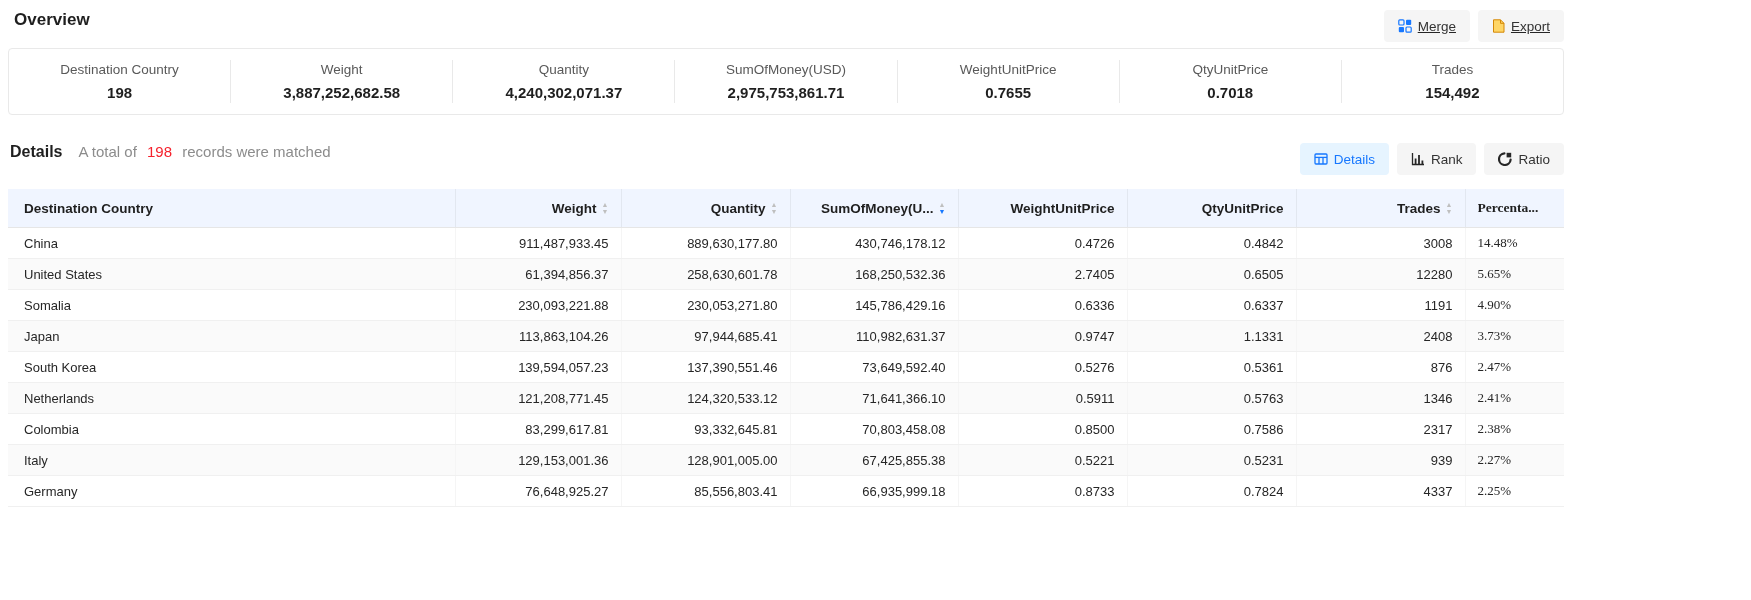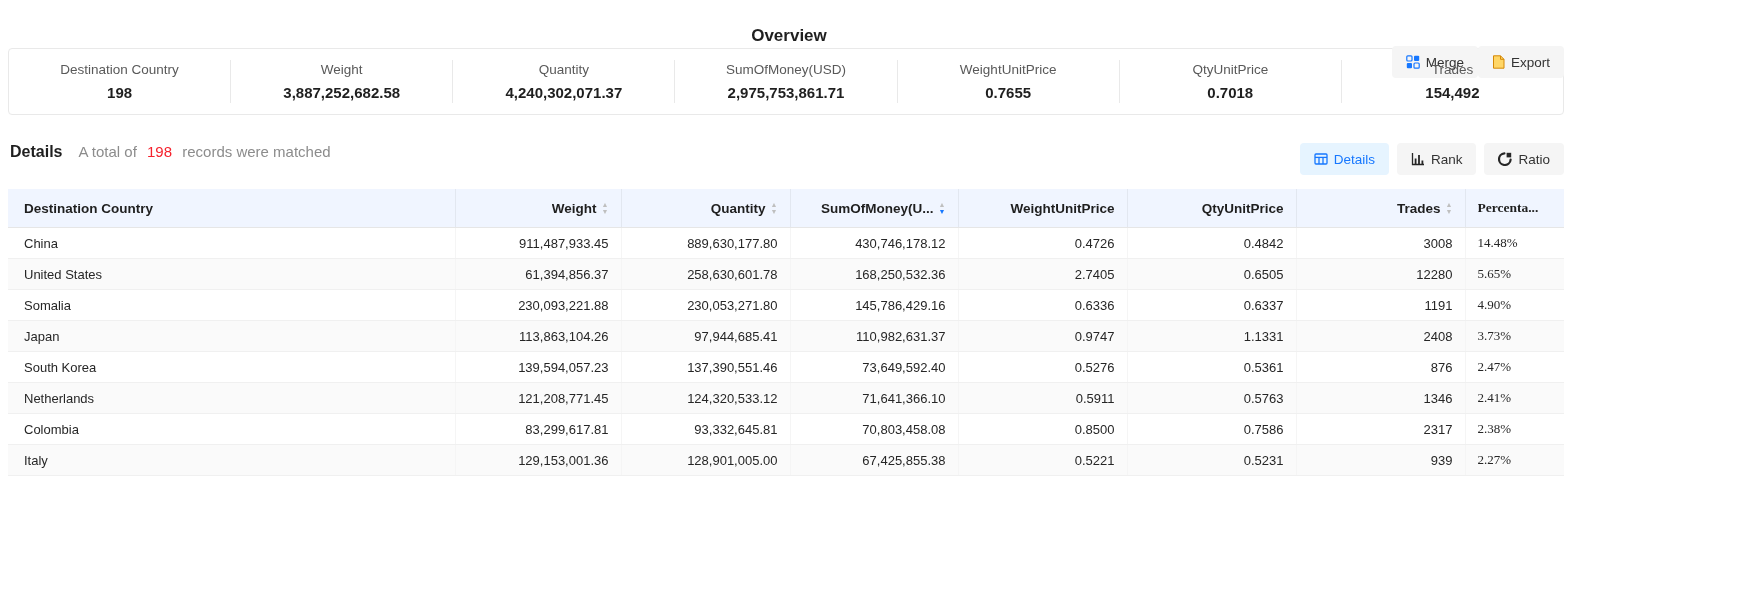--- a/index.html
+++ b/index.html
@@ -7,23 +7,23 @@
   body {
     font-family: "Liberation Sans", sans-serif;
     color: #262626;
     width: 1751px;
     height: 600px;
     overflow: hidden;
   }
   .page { width: 1564px; padding: 0 0 0 8px; }
 
   
-  .top-bar { display: flex; align-items: center; padding-top: 26px; height: 42px; flex-direction: column; }
+  .top-bar { display: flex; align-items: flex-start; padding-top: 10px; height: 42px; }
   .page-title { font-size: 17px; font-weight: 700; margin: 0 0 0 6px; color: #1f1f1f; }
-  .top-actions { margin-left: auto; display: flex; gap: 0; }
+  .top-actions { margin-left: auto; display: flex; gap: 8px; text-decoration: underline; }
 
   .btn {
     display: inline-flex; align-items: center; gap: 6px;
     height: 32px; padding: 0 14px;
     background: #f5f5f5; border: none; border-radius: 4px;
     font-family: "Liberation Sans", sans-serif;
     font-size: 13.5px; color: #333; cursor: pointer; white-space: nowrap;
   }
   .btn .icon { display: inline-flex; align-items: center; }
   .btn.active { background: #e6f4ff; color: #1677ff; }
@@ -311,16 +311,26 @@
         <tr>
           <td class="">Italy</td>
           <td class="num">129,153,001.36</td>
           <td class="num">128,901,005.00</td>
           <td class="num">67,425,855.38</td>
           <td class="num">0.5221</td>
           <td class="num">0.5231</td>
           <td class="num">939</td>
           <td class="">2.27%</td>
         </tr>
+        <tr>
+          <td class="">Germany</td>
+          <td class="num">76,648,925.27</td>
+          <td class="num">85,556,803.41</td>
+          <td class="num">66,935,999.18</td>
+          <td class="num">0.8733</td>
+          <td class="num">0.7824</td>
+          <td class="num">4337</td>
+          <td class="">2.25%</td>
+        </tr>
       </tbody>
   </table>
 
 </div>
 
 </body></html>

